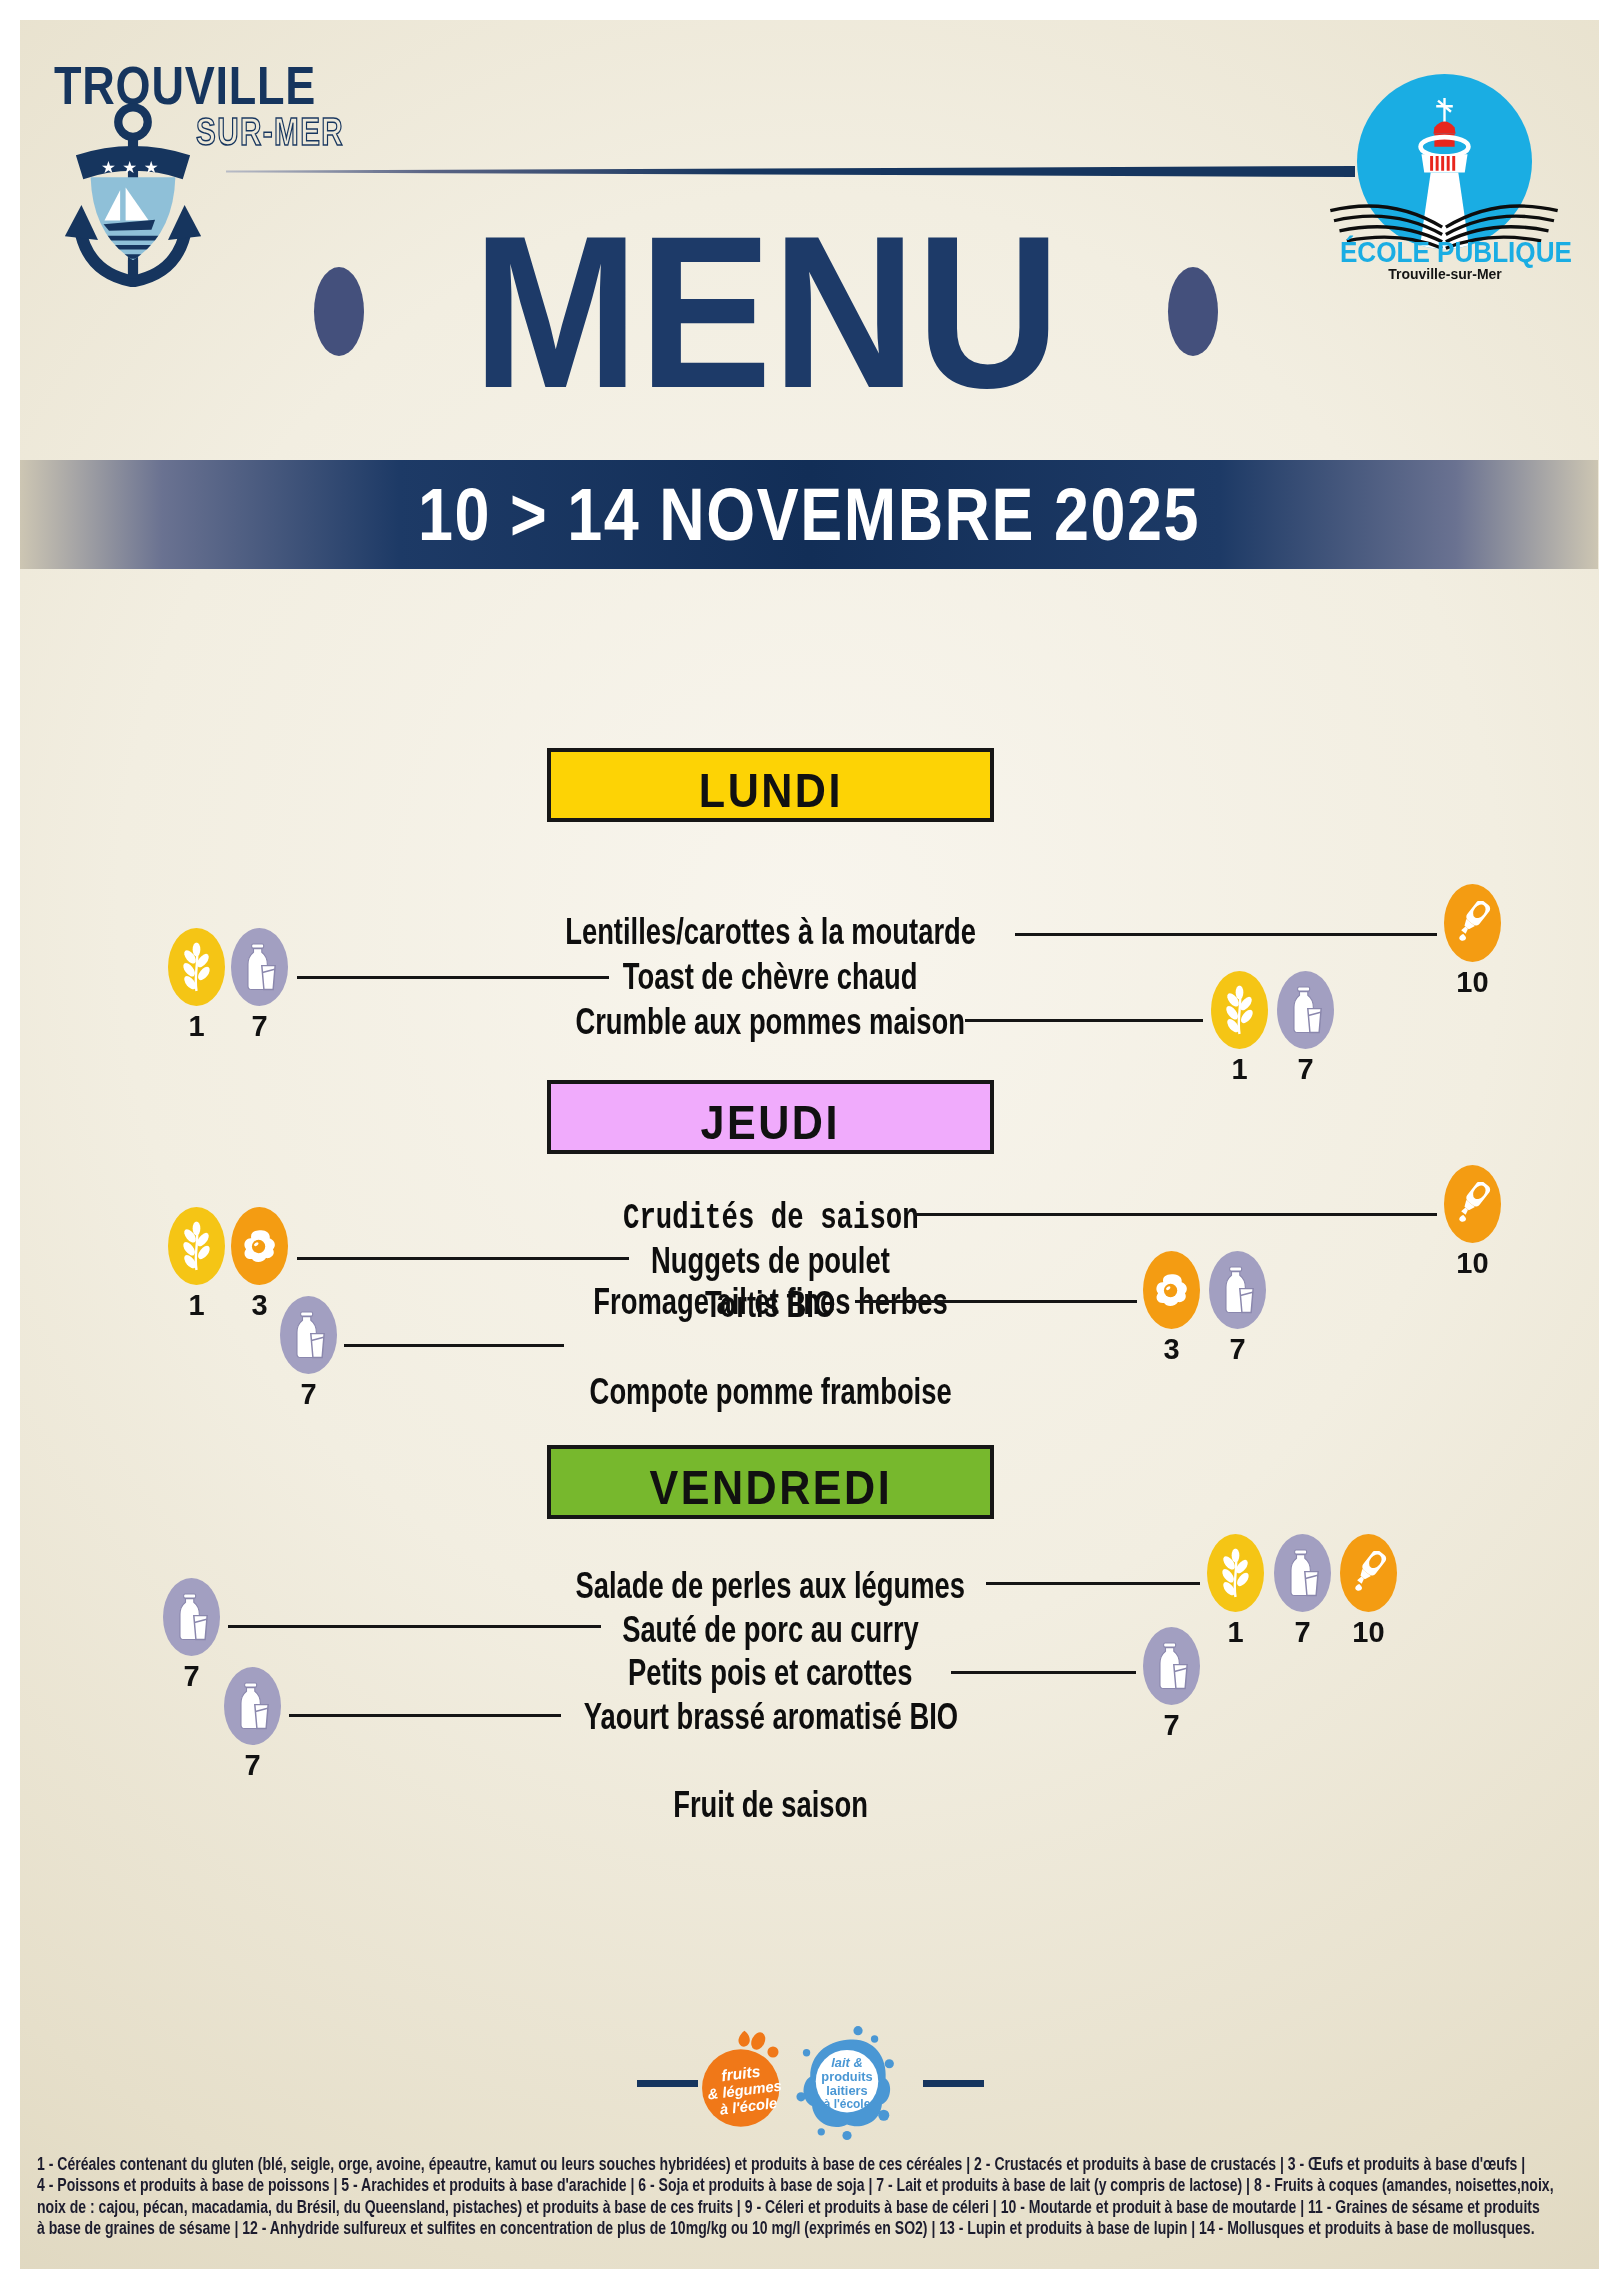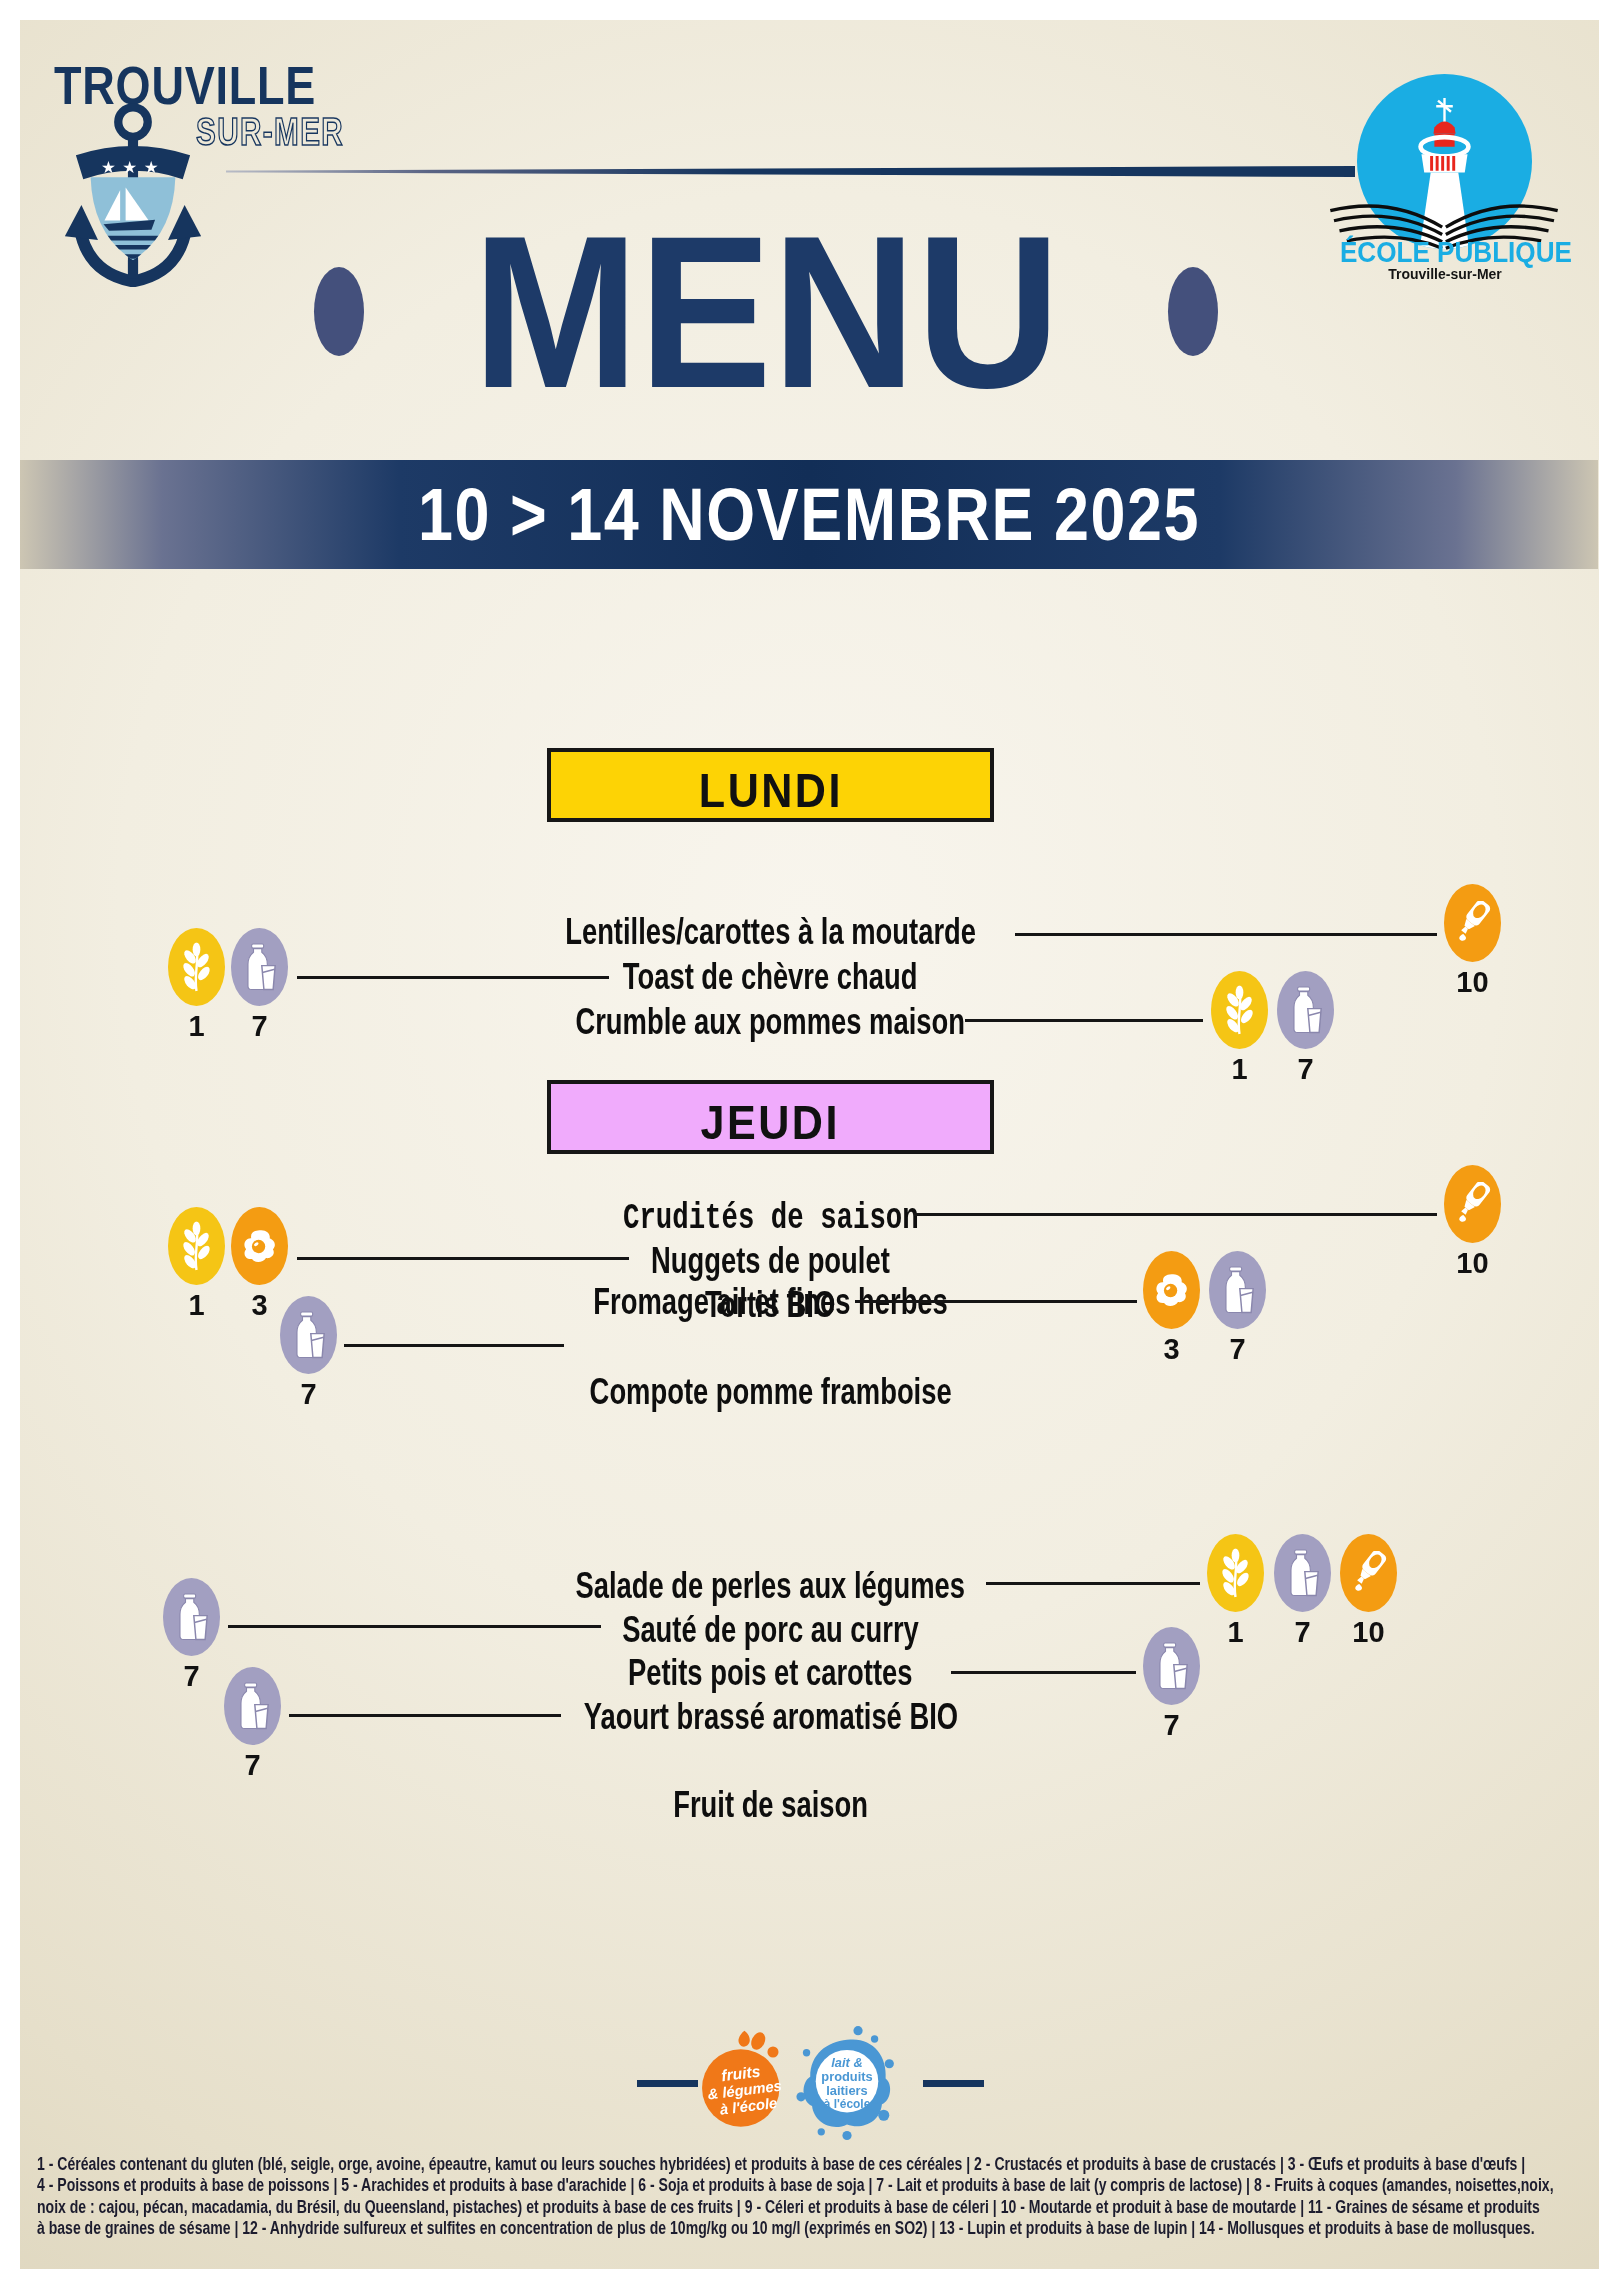--- a/index.html
+++ b/index.html
@@ -283,20 +283,23 @@
   </div>
   <div class="abs allergen" style="left:1209px;top:1251px;">
     <span class="oval ov-purple">
         <svg width="35" height="50" viewBox="0 0 38 54">
           <use href="#sym-milk"></use>
         </svg>
       </span>
     <div class="anum">7</div>
   </div>
 
+  <div class="abs day-bar bar-vendredi" style="top:1445px;">
+    <span class="day-label">VENDREDI</span>
+  </div>
   <div class="abs item" style="top:1564px;"><span class="sx">Salade de perles aux légumes</span></div>
   <div class="abs item" style="top:1608px;"><span class="sx">Sauté de porc au curry</span></div>
   <div class="abs item" style="top:1651px;"><span class="sx">Petits pois et carottes</span></div>
   <div class="abs item" style="top:1695px;"><span class="sx">Yaourt brassé aromatisé BIO</span></div>
   <div class="abs item" style="top:1738px;margin-top:45px;"><span class="sx">Fruit de saison</span></div>
 
   <div class="abs lline" style="left:228px;top:1625px;width:373px;"></div>
   <div class="abs lline" style="left:289px;top:1714px;width:272px;"></div>
   <div class="abs lline" style="left:986px;top:1582px;width:214px;"></div>
   <div class="abs lline" style="left:951px;top:1671px;width:185px;"></div>

